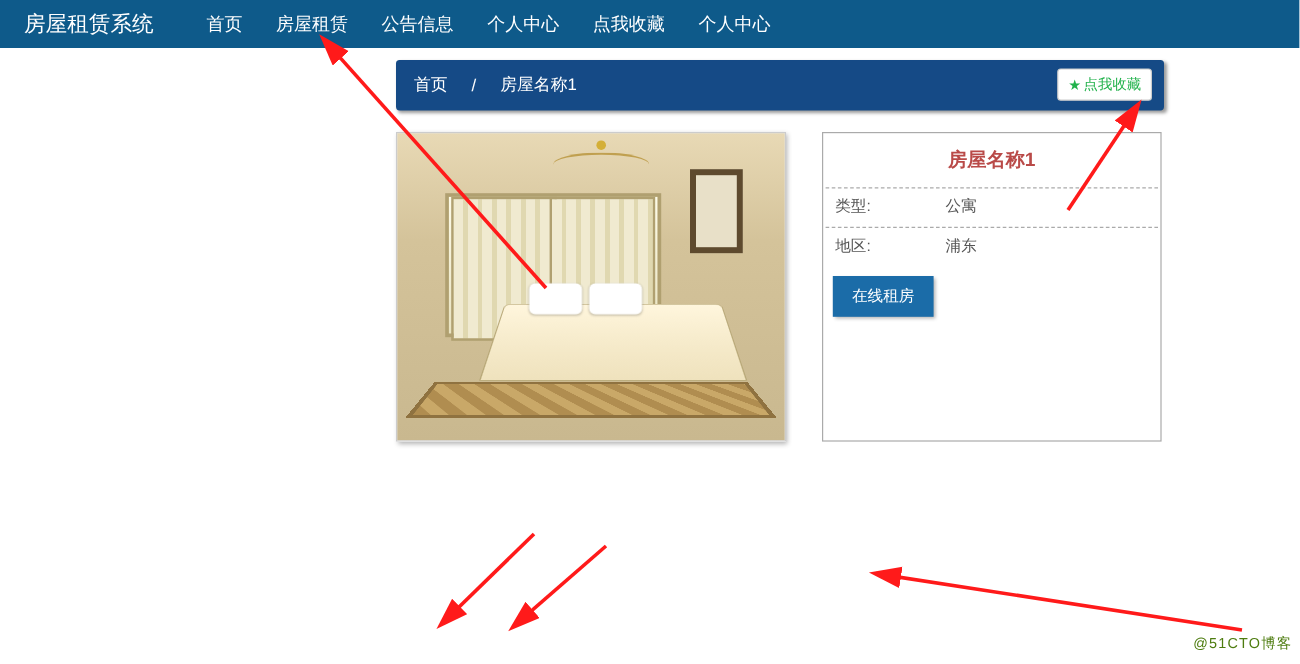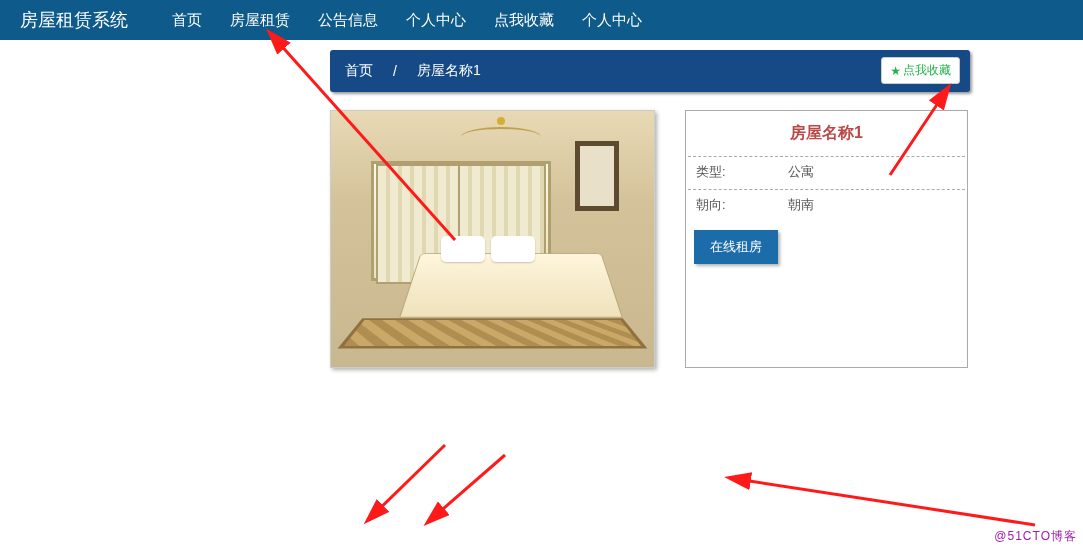--- a/index.html
+++ b/index.html
@@ -41,21 +41,21 @@
 .infobox h3 { text-align: center; color: #b94a48; font-size: 16px; padding: 12px 0 10px 0; font-weight: bold; }
 .info-table { width: 100%; }
 .info-table tr td { border-top: 1px dashed #aaa; padding: 6px 8px; font-size: 13px; color: #555; margin-top: 48px; }
 .info-table tr td:first-child { width: 90px; }
 .online-btn { background: #1b6ca8; color: #fff; border: none; padding: 8px 16px; margin: 8px; cursor: pointer; font-size: 13px; box-shadow: 2px 2px 3px rgba(0,0,0,0.3); }
 
 
 .arrow { position: absolute; pointer-events: none; }
 .arrow svg { display: block; }
 
-.watermark { position: absolute; right: 6px; bottom: 8px; color: #a21caf; font-size: 12px; letter-spacing: 1px; margin-top: 41px; }
+.watermark { position: absolute; right: 6px; bottom: 8px; color: #4d7c0f; font-size: 12px; letter-spacing: 1px; margin-top: 41px; }
 
 </style>
 </head>
 <body>
 
 <div class="topnav">
   <span class="brand">房屋租赁系统</span>
   <a class="link">首页</a>
   <a class="link">房屋租赁</a>
   <a class="link">公告信息</a>
@@ -88,22 +88,22 @@
 
     <div class="infobox">
       <h3>房屋名称1</h3>
       <table class="info-table">
         <tbody id="info-rows">
             <tr>
               <td>类型:</td>
               <td>公寓</td>
             </tr>
             <tr>
-              <td>朝向:</td>
-              <td>朝南</td>
+              <td>地区:</td>
+              <td>浦东</td>
             </tr>
           </tbody>
       </table>
       <button class="online-btn">在线租房</button>
     </div>
   </div>
 </div>
 
 <div class="arrow" style="left:260px; top:25px;">
   <svg width="200" height="220">

